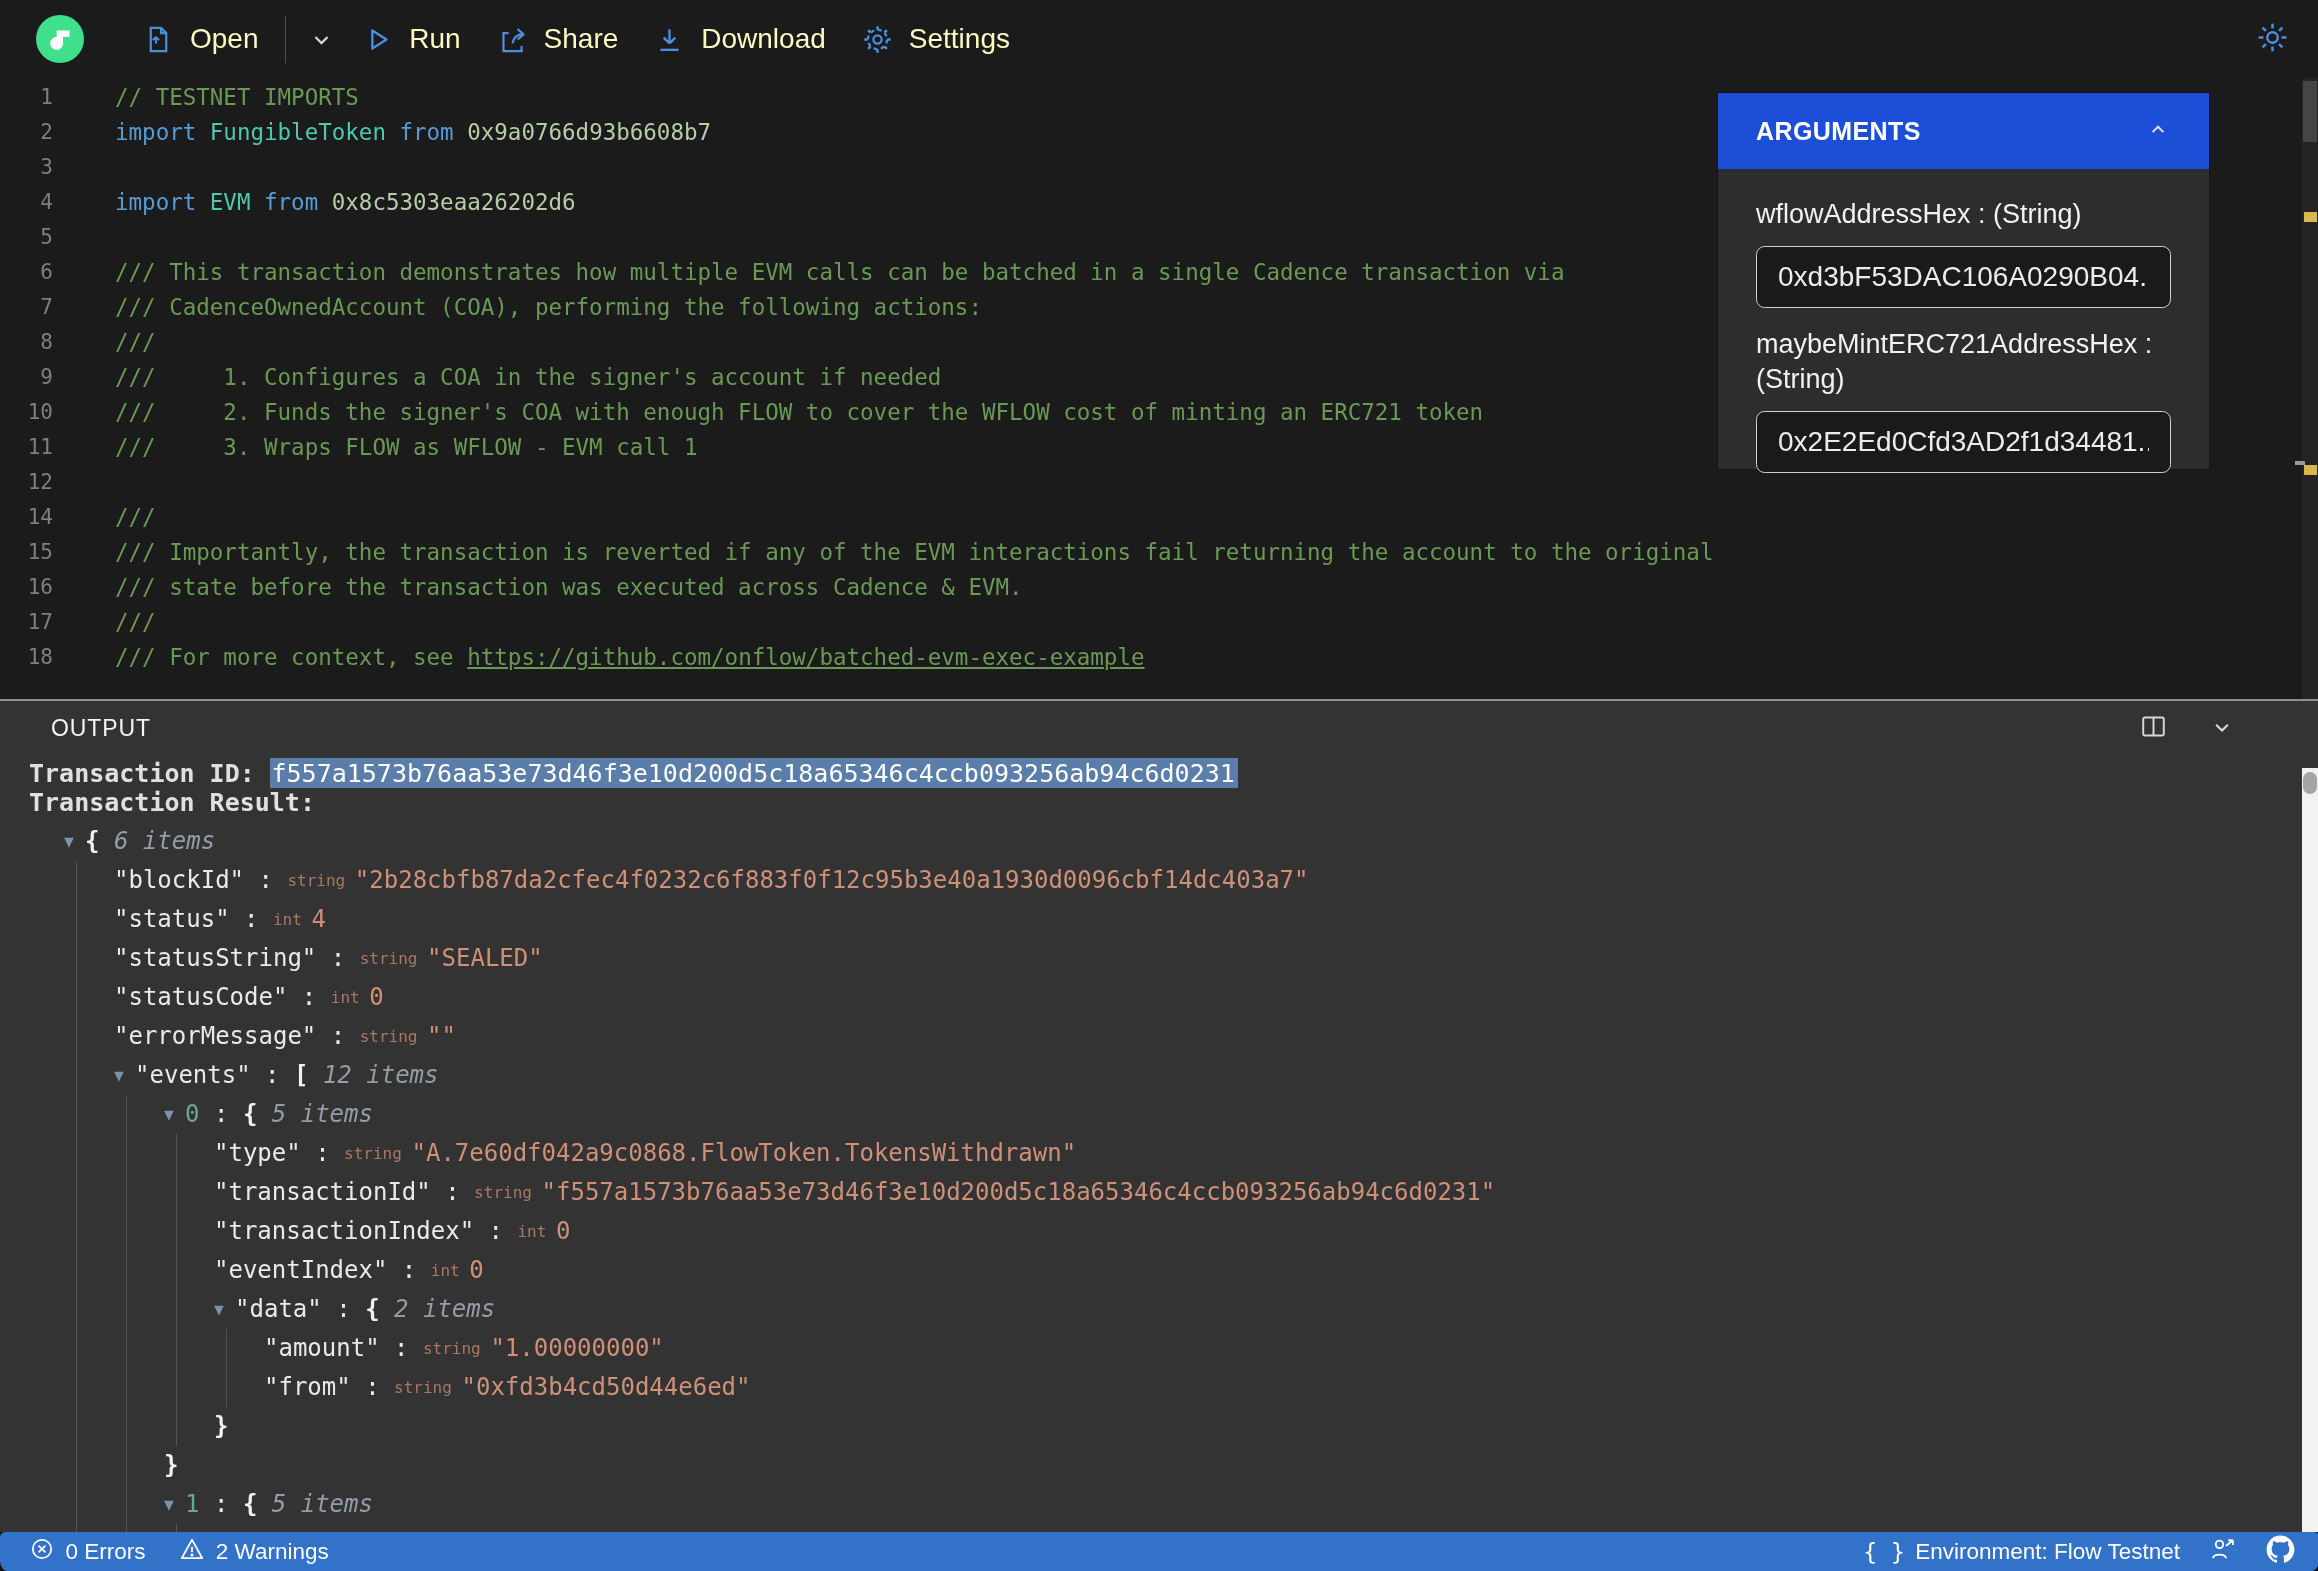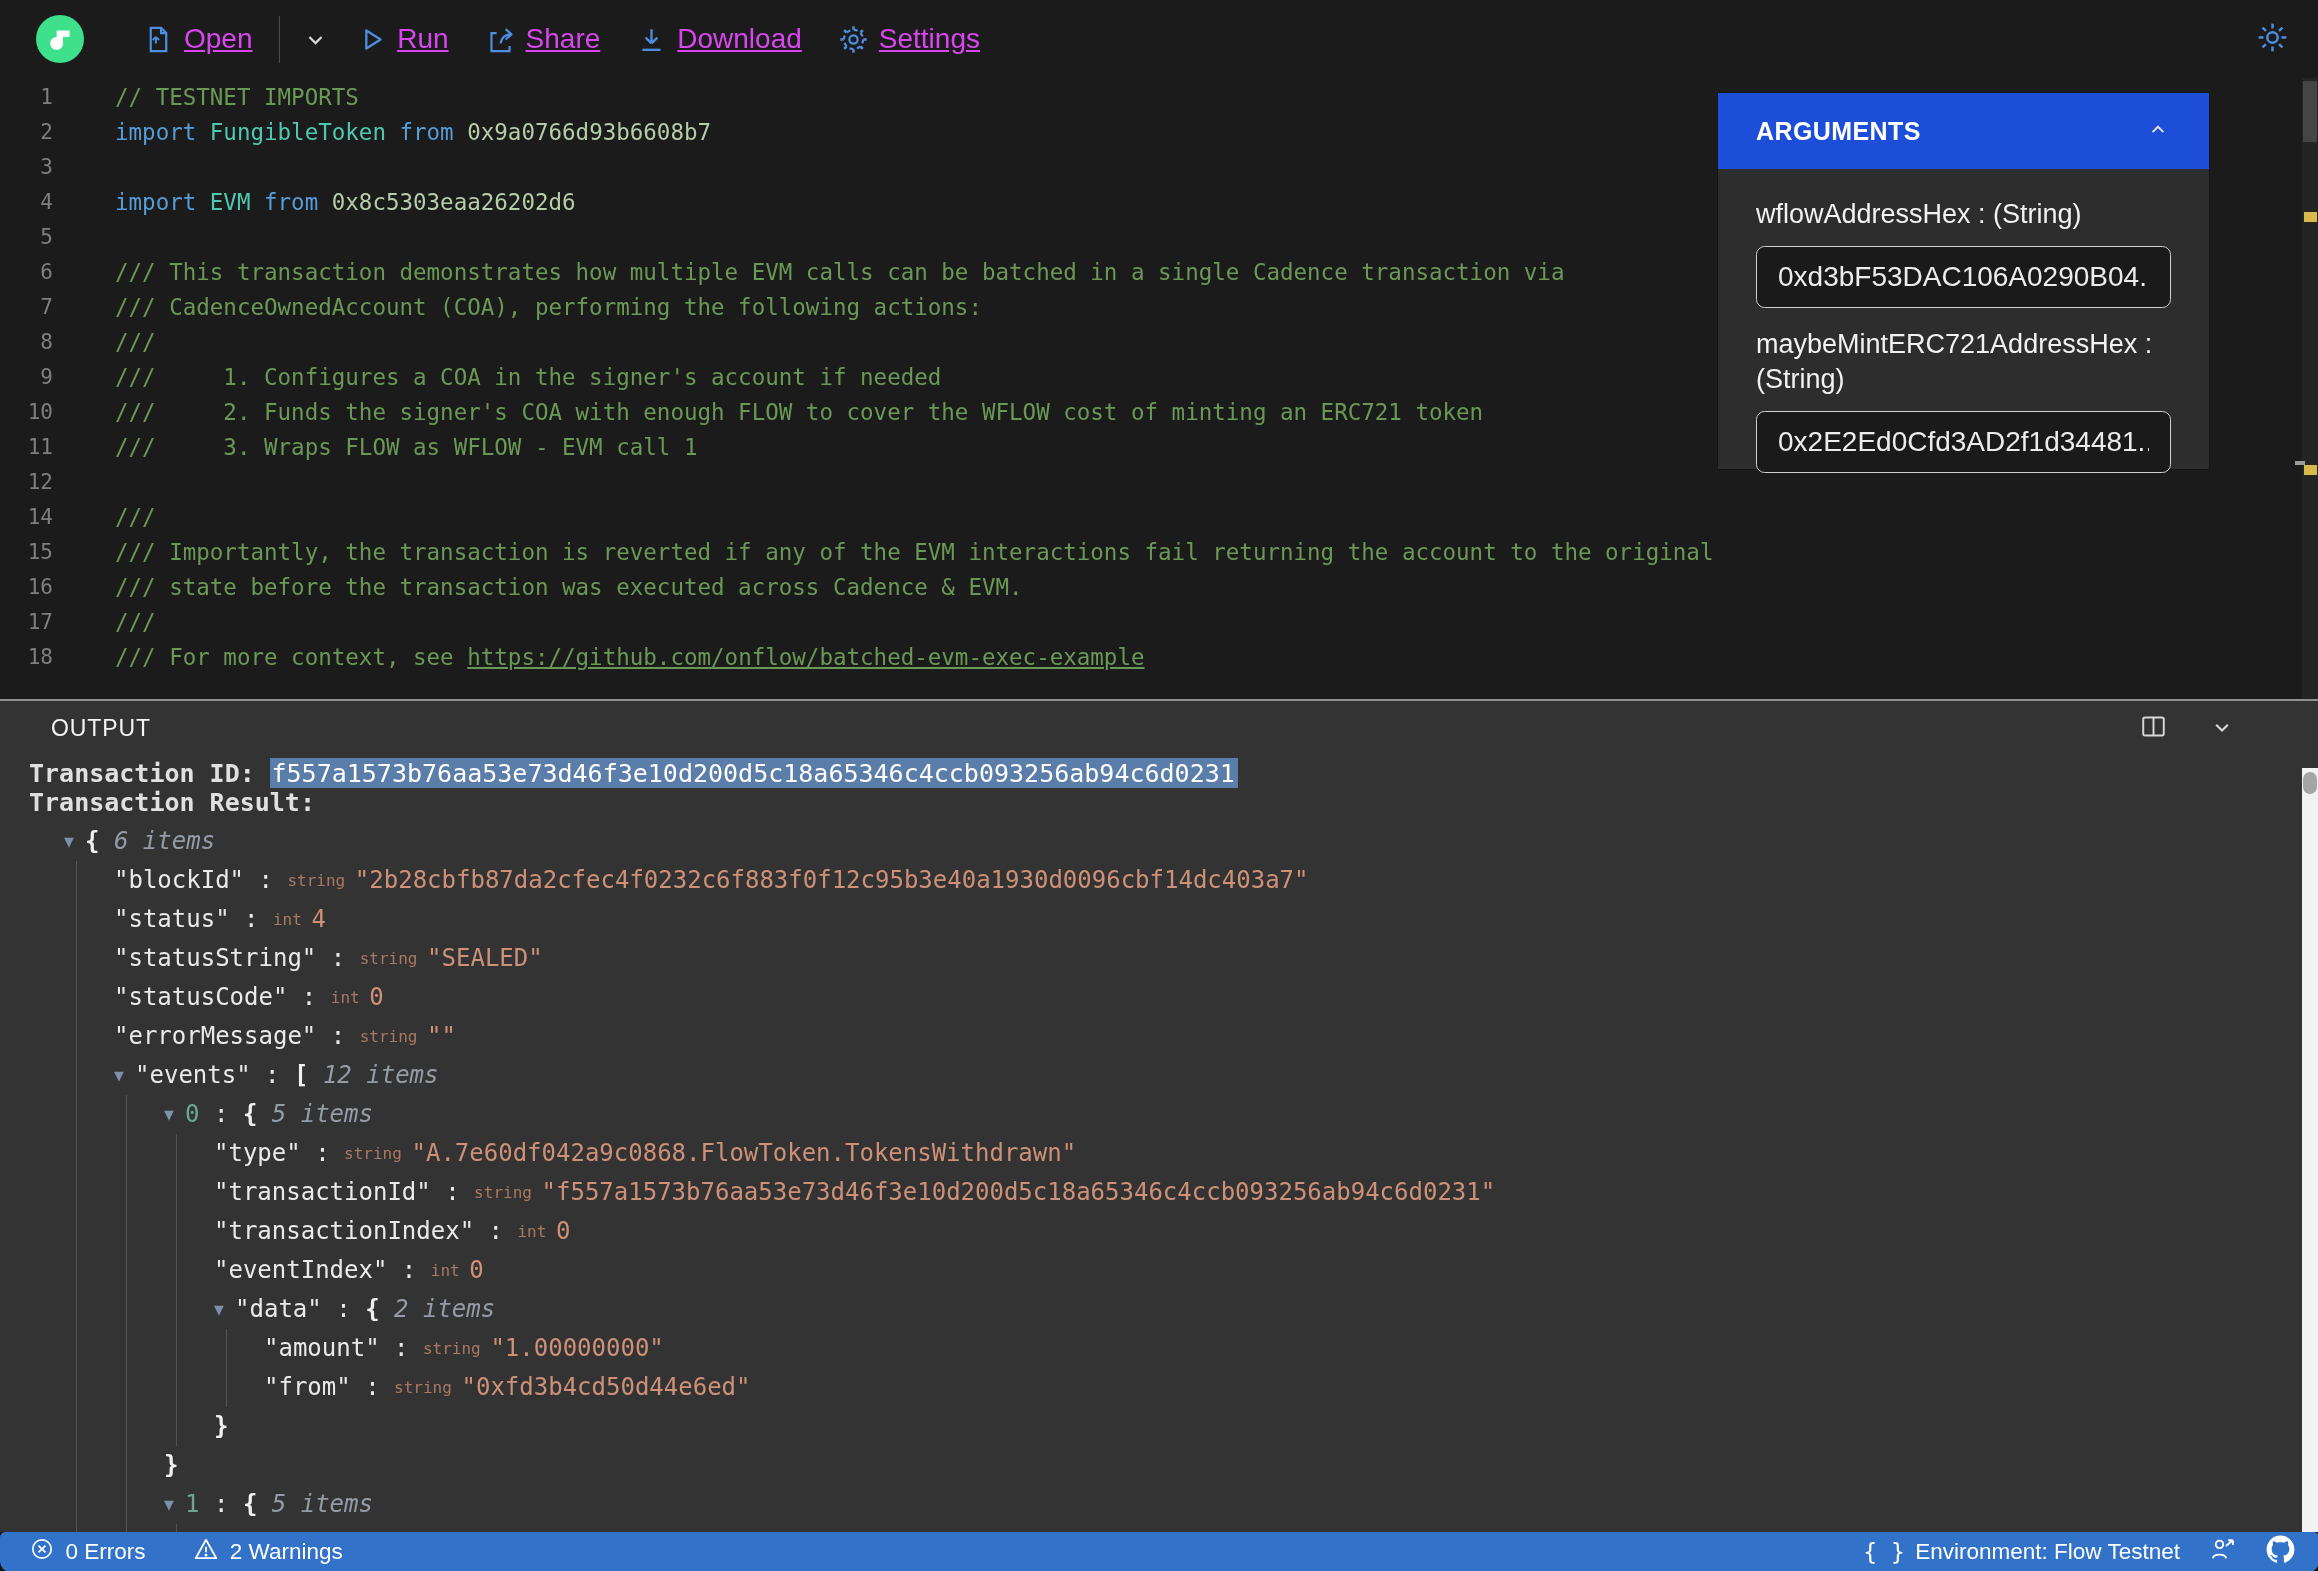--- a/index.html
+++ b/index.html
@@ -7,22 +7,22 @@
   body { width:2319px; height:1572px; position:relative; overflow:hidden;
          font-family:"Liberation Sans", sans-serif; }
   .mono { font-family:"DejaVu Sans Mono", monospace; }
 
   
   .toolbar { position:absolute; left:0; top:0; width:2319px; height:78px;
              background:#1b1b1b; display:flex; align-items:center; }
   .logo { width:48px; height:48px; border-radius:50%; background:#3fe08c;
           margin-left:36px; position:relative; flex:none; }
   .logo svg { position:absolute; left:8.6px; top:8.6px; }
-  .tool-btn { display:flex; align-items:center; gap:10px; color:#d946ef;
-              font-size:28px; cursor:default;text-decoration:underline; }
+  .tool-btn { display:flex; align-items:center; gap:16px; color:#fef9c3;
+              font-size:28px; cursor:default; }
   .tool-btn svg { display:block; }
   .tb-ic { color:#4e8ee0; }
   .tb-divider { width:1.7px; height:47px; background:#4c4c4c; margin:0 21px 0 26px; }
   .sun-btn { margin-left:auto; margin-right:29px; color:#4e8ee0; }
 
   
   .editor { position:absolute; left:0; top:78px; width:2319px; height:621px;
             background:#1b1b1b; overflow:hidden; padding-top:1.7px; }
   .code-line { height:35px; display:flex; align-items:center; white-space:pre;
                font-family:"DejaVu Sans Mono", monospace; font-size:22.5px; }
@@ -82,21 +82,21 @@
   .output-scrollbar { position:absolute; right:0; top:768px; width:17.3px; height:764px;
                       background:#f2f2f2; }
   .output-thumb { position:absolute; left:1.7px; top:3.5px; width:14px; height:22.5px;
                   background:#a5a5a5; border-radius:7px; }
 
   
   .statusbar { position:absolute; left:0; top:1532px; width:2319px; height:40px;
                background:#3273c9; color:#fff; display:flex; align-items:center;
                font-size:22.5px; border-radius:5.2px 5.2px 10.4px 10.4px; }
   .sb-item { display:flex; align-items:center; gap:10.4px; }
-  .sb-left { display:flex; align-items:center; gap:48px; margin-left:29px; }
+  .sb-left { display:flex; align-items:center; gap:34px; margin-left:29px; }
   .sb-right { display:flex; align-items:center; gap:29px; margin-left:auto; margin-right:24px; }
   .sb-braces { font-size:23px; }
 </style>
 </head>
 <body>
 
 <div class="toolbar">
   <div class="logo">
     <svg width="31" height="31" viewBox="0 0 24 24">
       <path d="M9 5 h10 v5 h-5 v5 a5 5 0 1 1 -5 -5 z" fill="#ffffff"></path>

